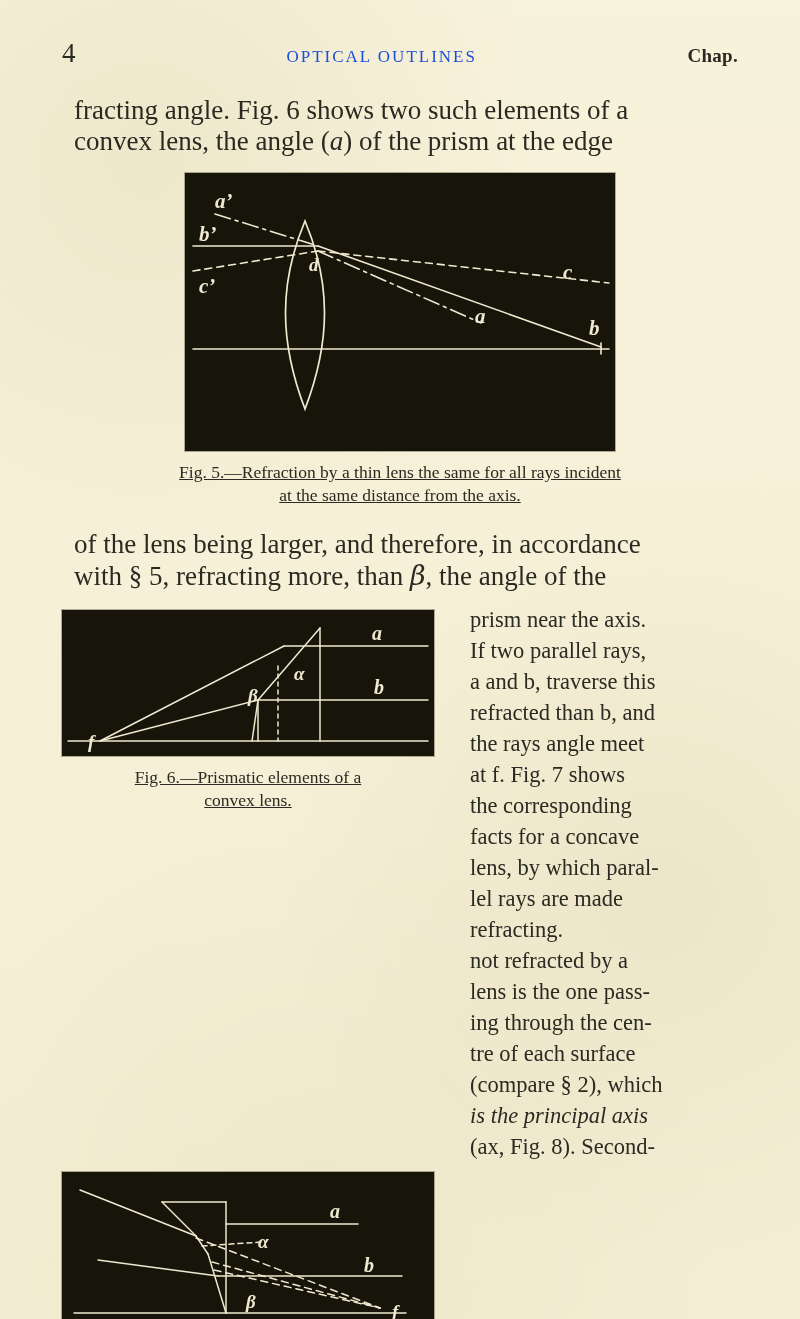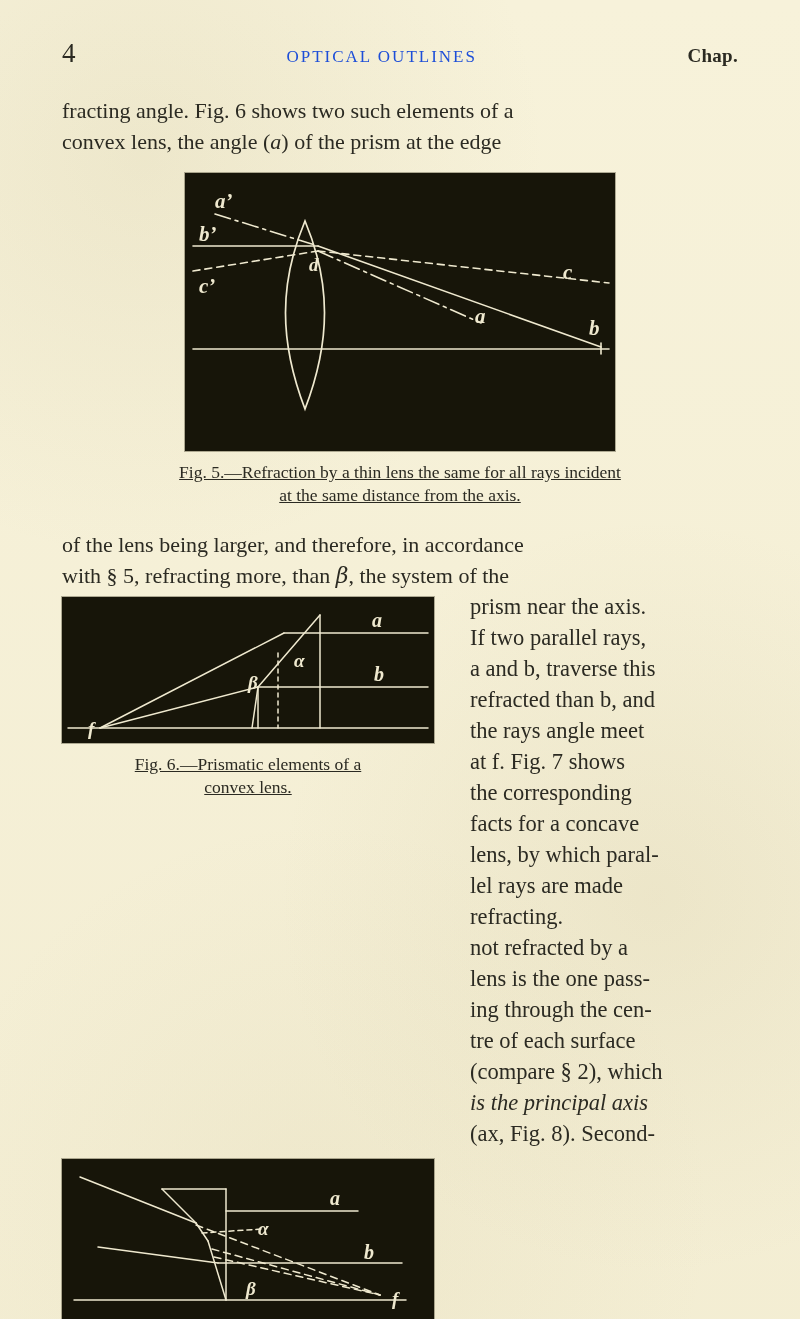--- a/index.html
+++ b/index.html
@@ -31,23 +31,23 @@
   .runhead .folio{font-size:27px;font-weight:400;letter-spacing:.5px;}
   .runhead .title{
     font-size:17px;letter-spacing:2.0px;
     font-variant:small-caps;text-transform:uppercase;
     color:#1d4ed8;
   }
   .runhead .chap{font-size:19px;font-weight:700;letter-spacing:.3px;}
 
   
   .para{
-    font-size:22px;line-height:31px;
+    font-size:27px;line-height:31px;
     text-align:justify;text-justify:inter-word;
-    margin:0;
+    margin:12px;
   }
   .lead{margin-top:26px;}
   .ln{display:block;white-space:nowrap;}
   .ln-justify{
     display:flex;justify-content:space-between;white-space:nowrap;
   }
   i,.it{font-style:italic;}
   .gk{font-family:"DejaVu Serif",serif;font-style:italic;}
 
   
@@ -131,21 +131,21 @@
     <p class="figcap">
       <span>Fig. 5.—Refraction by a thin lens the same for all rays incident</span><br>
       <span>at the same distance from the axis.</span>
     </p>
   </div>
 
   <p class="para" style="margin-top:22px">
     <span class="ln-justify">
       <span>of the lens being larger, and therefore, in accordance</span>
     </span>
-    <span class="ln"><span>with § 5, refracting more, than </span><span class="gk">β</span><span>, the system of the</span></span>
+    <span class="ln"><span>with § 5, refracting more, than </span><span class="gk">β</span><span>, the angle of the</span></span>
   </p>
 
   <div class="figblock floatfig">
     <div class="plate">
       <svg width="372" height="146" viewBox="0 0 372 146">
         <rect x="0" y="0" width="372" height="146" fill="#171509"></rect>
         <g stroke="#efe9cf" stroke-width="1.5" fill="none" stroke-linecap="round">
 
           <line x1="6" y1="131" x2="366" y2="131"></line>
 

